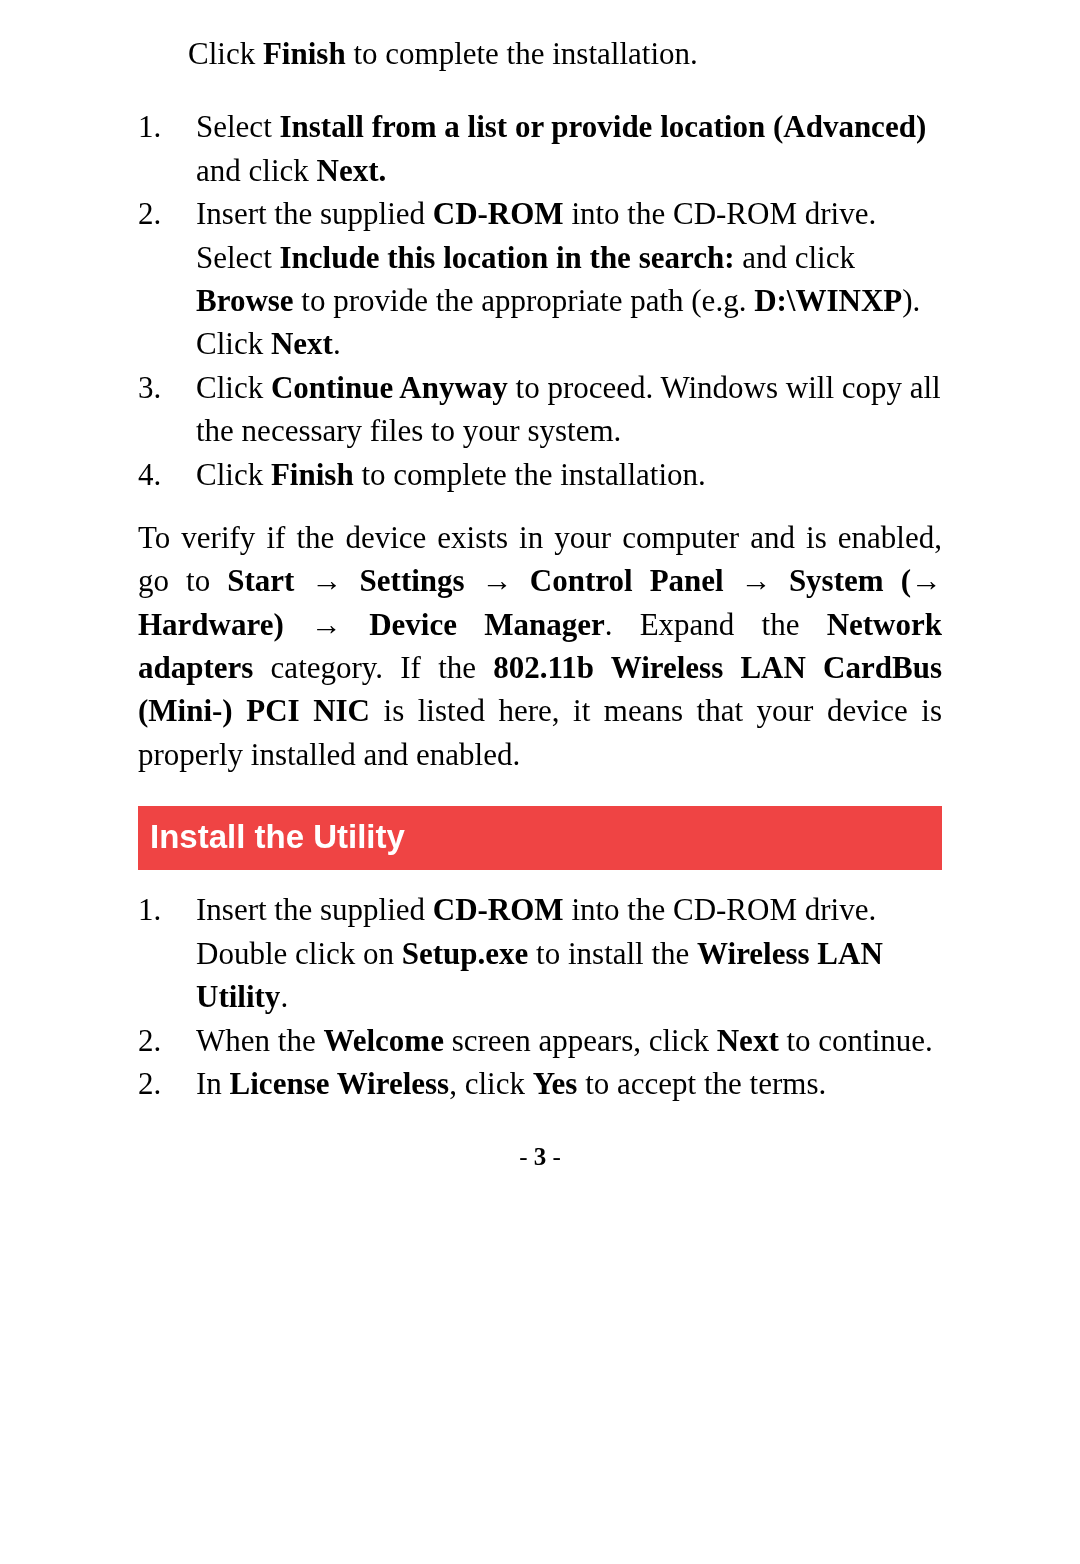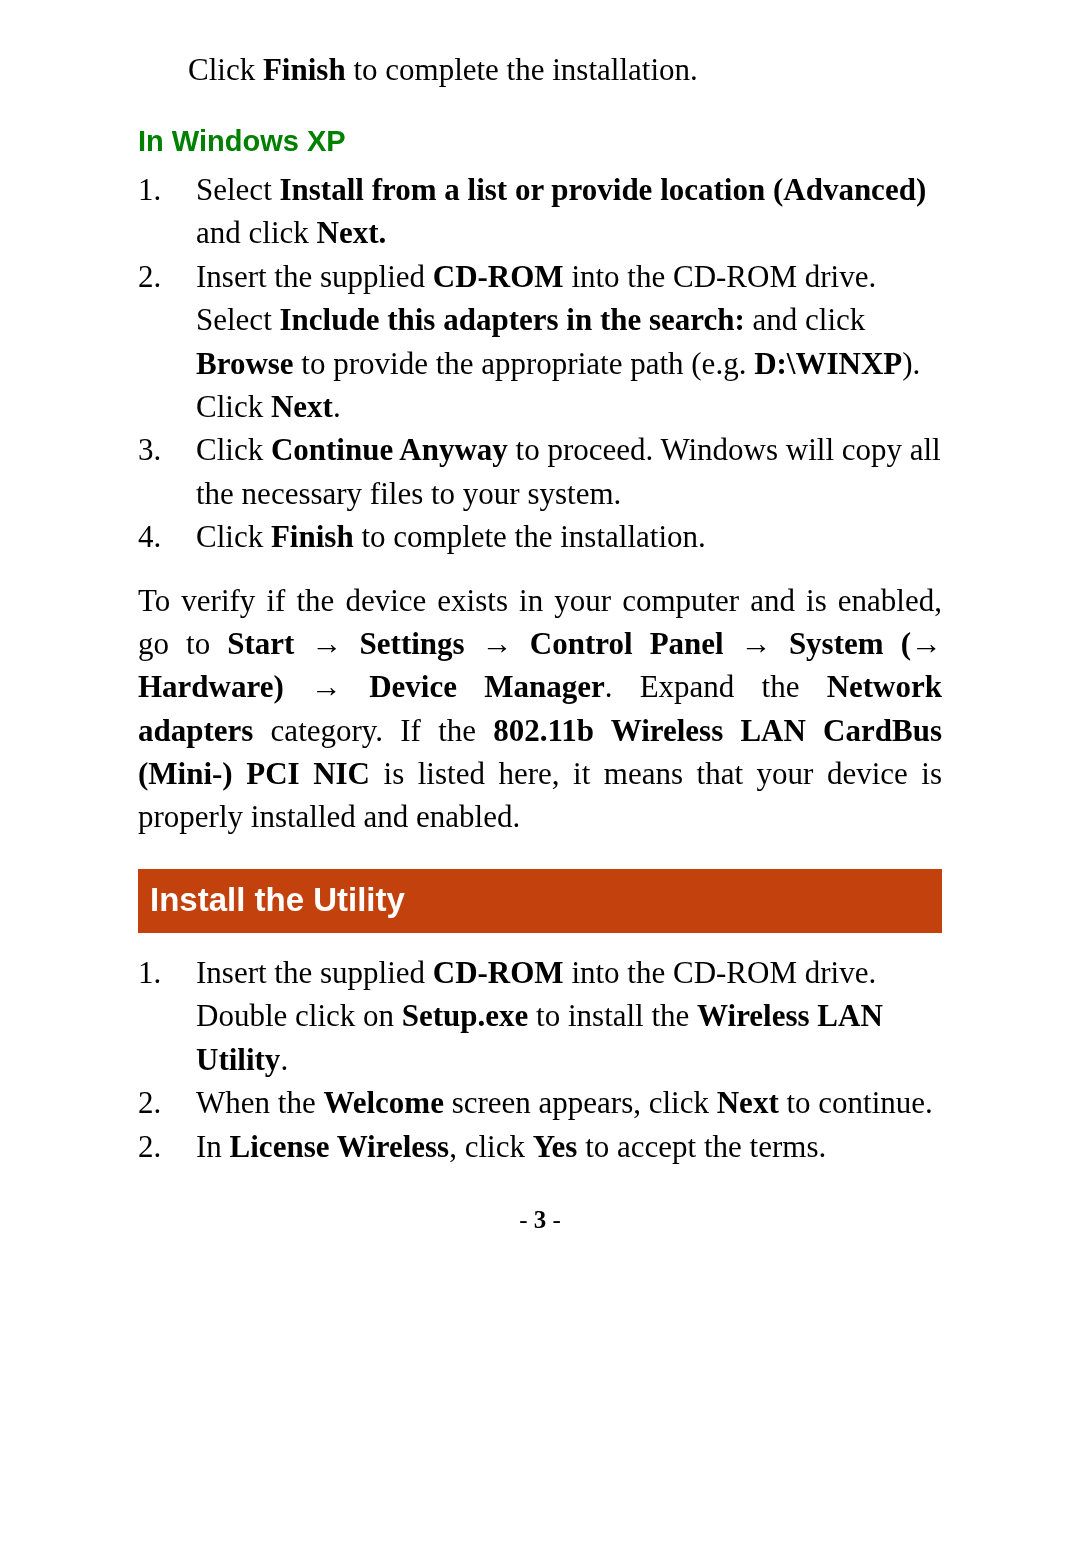--- a/index.html
+++ b/index.html
@@ -3,21 +3,21 @@
 <meta charset="utf-8">
 <style>
   html, body {
     margin: 0;
     padding: 0;
     background: #ffffff;
     width: 1080px;
   }
   .page {
     box-sizing: border-box;
-    padding: 48px 138px 40px 138px;
+    padding: 32px 138px 40px 138px;
     font-family: "Times New Roman", Times, serif;
     font-size: 31px;
     line-height: 1.4;
     color: #000000;
   }
   .intro-line {
     padding-left: 50px;
     margin-bottom: 30px;
   }
   .section-heading-green {
@@ -43,21 +43,21 @@
     text-align: left;
   }
   ol.steps > li .body {
     flex: 1 1 auto;
   }
   .verify-para {
     text-align: justify;
     margin: 2px 0 30px 0;
   }
   .section-heading-blue {
-    background: #c2410c;
+    background: #ef4444;
     color: #ffffff;
     font-family: Arial, Helvetica, sans-serif;
     font-weight: bold;
     font-size: 33px;
     padding: 8px 12px 10px 12px;
     margin: 30px 0 18px 0;
   }
   .page-footer {
     text-align: center;
     font-family: "Times New Roman", Times, serif;
@@ -68,33 +68,32 @@
 </style>
 </head>
 <body>
 
 <div class="page">
 
   <div class="intro-line">
     <span>Click </span><span class="b">Finish</span><span> to complete the installation.</span>
   </div>
 
-  <div class="section-heading-green">In Windows XP</div>
 
   <ol class="steps">
     <li>
       <div class="num">1.</div>
       <div class="body">
         <span>Select </span><span class="b">Install from a list or provide location (Advanced)</span><span> and click </span><span class="b">Next.</span>
       </div>
     </li>
     <li>
       <div class="num">2.</div>
       <div class="body">
-        <span>Insert the supplied </span><span class="b">CD-ROM</span><span> into the CD-ROM drive. Select </span><span class="b">Include this adapters in the search:</span><span> and click </span><span class="b">Browse</span><span> to provide the appropriate path (e.g. </span><span class="b">D:\WINXP</span><span>). Click </span><span class="b">Next</span><span>.</span>
+        <span>Insert the supplied </span><span class="b">CD-ROM</span><span> into the CD-ROM drive. Select </span><span class="b">Include this location in the search:</span><span> and click </span><span class="b">Browse</span><span> to provide the appropriate path (e.g. </span><span class="b">D:\WINXP</span><span>). Click </span><span class="b">Next</span><span>.</span>
       </div>
     </li>
     <li>
       <div class="num">3.</div>
       <div class="body">
         <span>Click </span><span class="b">Continue Anyway</span><span> to proceed. Windows will copy all the necessary files to your system.</span>
       </div>
     </li>
     <li>
       <div class="num">4.</div>

